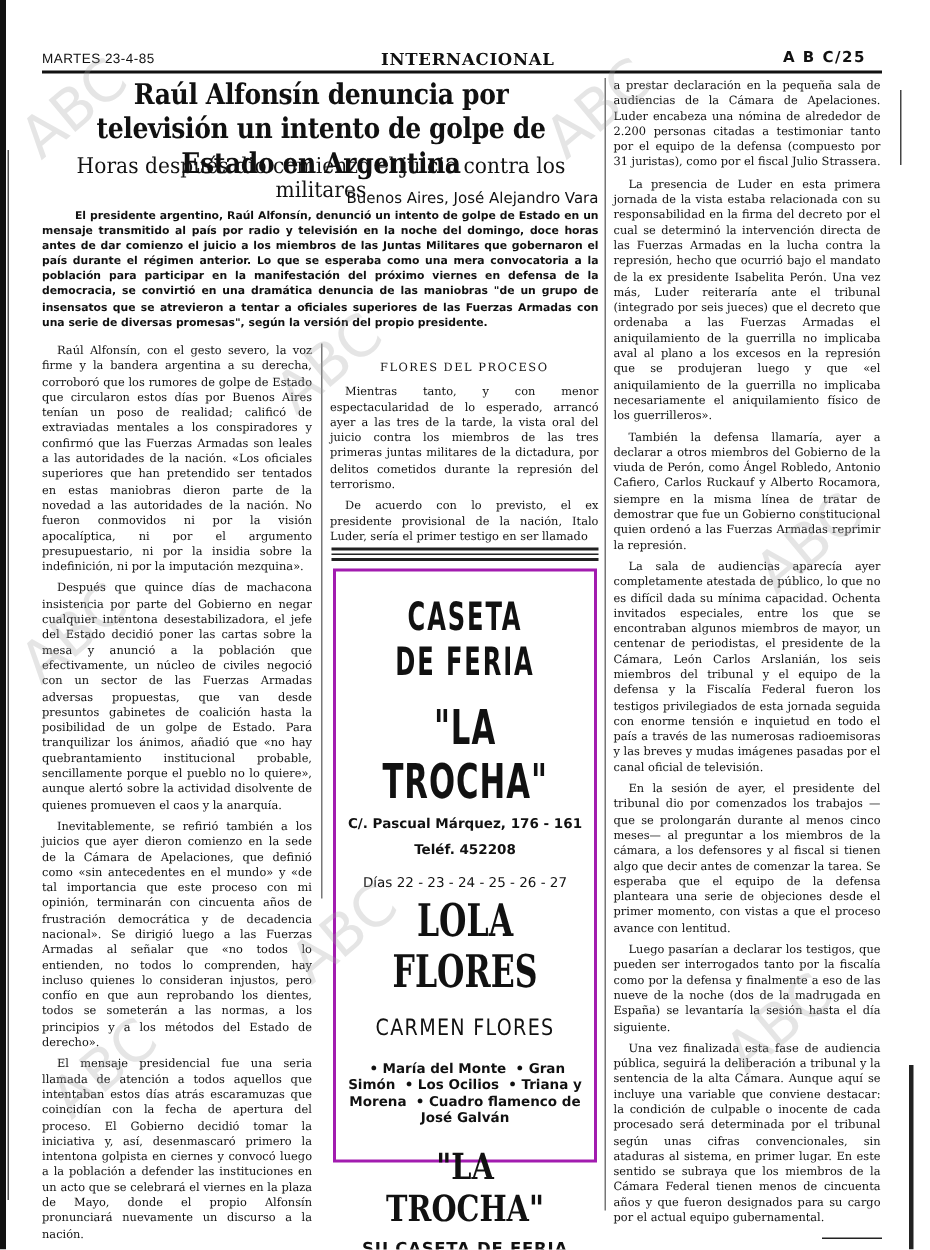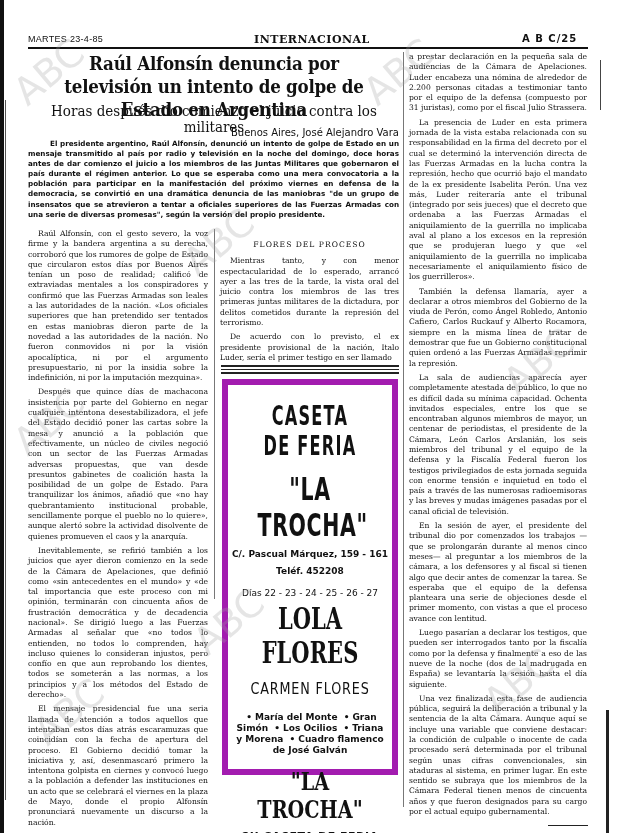--- a/index.html
+++ b/index.html
@@ -20,21 +20,21 @@
   .col { font-family:"DejaVu Serif", serif; font-size:7.6px; line-height:10.3px; text-align:justify; }
   .col p { margin:0 0 4px 0; text-indent:10px; }
   .col1 { left:28px; top:229px; width:180px; }
   .col2 { left:220px; top:232px; width:179px; }
   .col3 { left:409px; top:52px; width:178px; }
   .subhead { text-align:center; font-family:"DejaVu Serif", serif; font-size:7.6px; letter-spacing:1px; margin:8px 0 6px 0; }
   .vrule1 { left:214px; top:229px; width:1px; height:370px; background:#777; }
   .vrule2 { left:403px; top:52px; width:1px; height:755px; background:#777; }
   .ad-rules { left:221px; top:365px; width:178px; }
   .ad-rules div { height:1.5px; background:#222; margin-bottom:2px; }
-  .ad { left:222px; top:379px; width:176px; height:396px; border:6px solid #a21caf; box-sizing:border-box; text-align:center; }
+  .ad { left:222px; top:379px; width:176px; height:396px; border:2px solid #a21caf; box-sizing:border-box; text-align:center; }
   .ad .l1 { margin-top:16px; font-family:"DejaVu Sans", sans-serif; font-weight:bold; font-size:26px; transform:scaleX(0.62); letter-spacing:2px; line-height:30px; }
   .ad .l2 { margin-top:10px; font-family:"DejaVu Sans", sans-serif; font-weight:bold; font-size:32px; transform:scaleX(0.64); letter-spacing:1px; line-height:36px; }
   .ad .addr { margin-top:6px; font-family:"DejaVu Sans", sans-serif; font-weight:bold; font-size:9px; }
   .ad .tel { margin-top:7px; font-family:"DejaVu Sans", sans-serif; font-weight:bold; font-size:9px; }
   .ad .days { margin-top:12px; font-family:"DejaVu Sans", sans-serif; font-weight:normal; font-size:9px; }
   .ad .star1 { margin-top:4px; font-family:"DejaVu Serif", serif; font-weight:bold; font-size:30px; transform:scaleX(0.7); line-height:34px; }
   .ad .star2 { margin-top:10px; font-family:"DejaVu Sans", sans-serif; font-size:15px; letter-spacing:1px; transform:scaleX(0.85); }
   .ad .artists { margin:14px 8px 0 8px; font-family:"DejaVu Sans", sans-serif; font-weight:bold; font-size:9px; line-height:11px; }
   .ad .artists .bul { margin:0 3px; }
   .ad .l3 { margin-top:12px; font-family:"DejaVu Serif", serif; font-weight:bold; font-size:24px; transform:scaleX(0.8); line-height:28px; }
@@ -77,21 +77,21 @@
 
 <div class="abs ad-rules">
     <div></div>
     <div></div>
     <div></div>
   </div>
 
 <div class="abs ad">
   <div class="l1">CASETA DE FERIA</div>
   <div class="l2">"LA TROCHA"</div>
-  <div class="addr">C/. Pascual Márquez, 159 - 161</div>
+  <div class="addr">C/. Pascual Márquez, 176 - 161</div>
   <div class="tel">Teléf. 452208</div>
   <div class="days">Días 22 - 23 - 24 - 25 - 26 - 27</div>
   <div class="star1">LOLA FLORES</div>
   <div class="star2">CARMEN FLORES</div>
   <div class="artists">
     <span class="bul">•</span><span>María del Monte</span>
     <span class="bul">•</span><span>Gran Simón</span>
     <span class="bul">•</span><span>Los Ocilios</span>
     <span class="bul">•</span><span>Triana y Morena</span>
     <span class="bul">•</span><span>Cuadro flamenco de José Galván</span>

